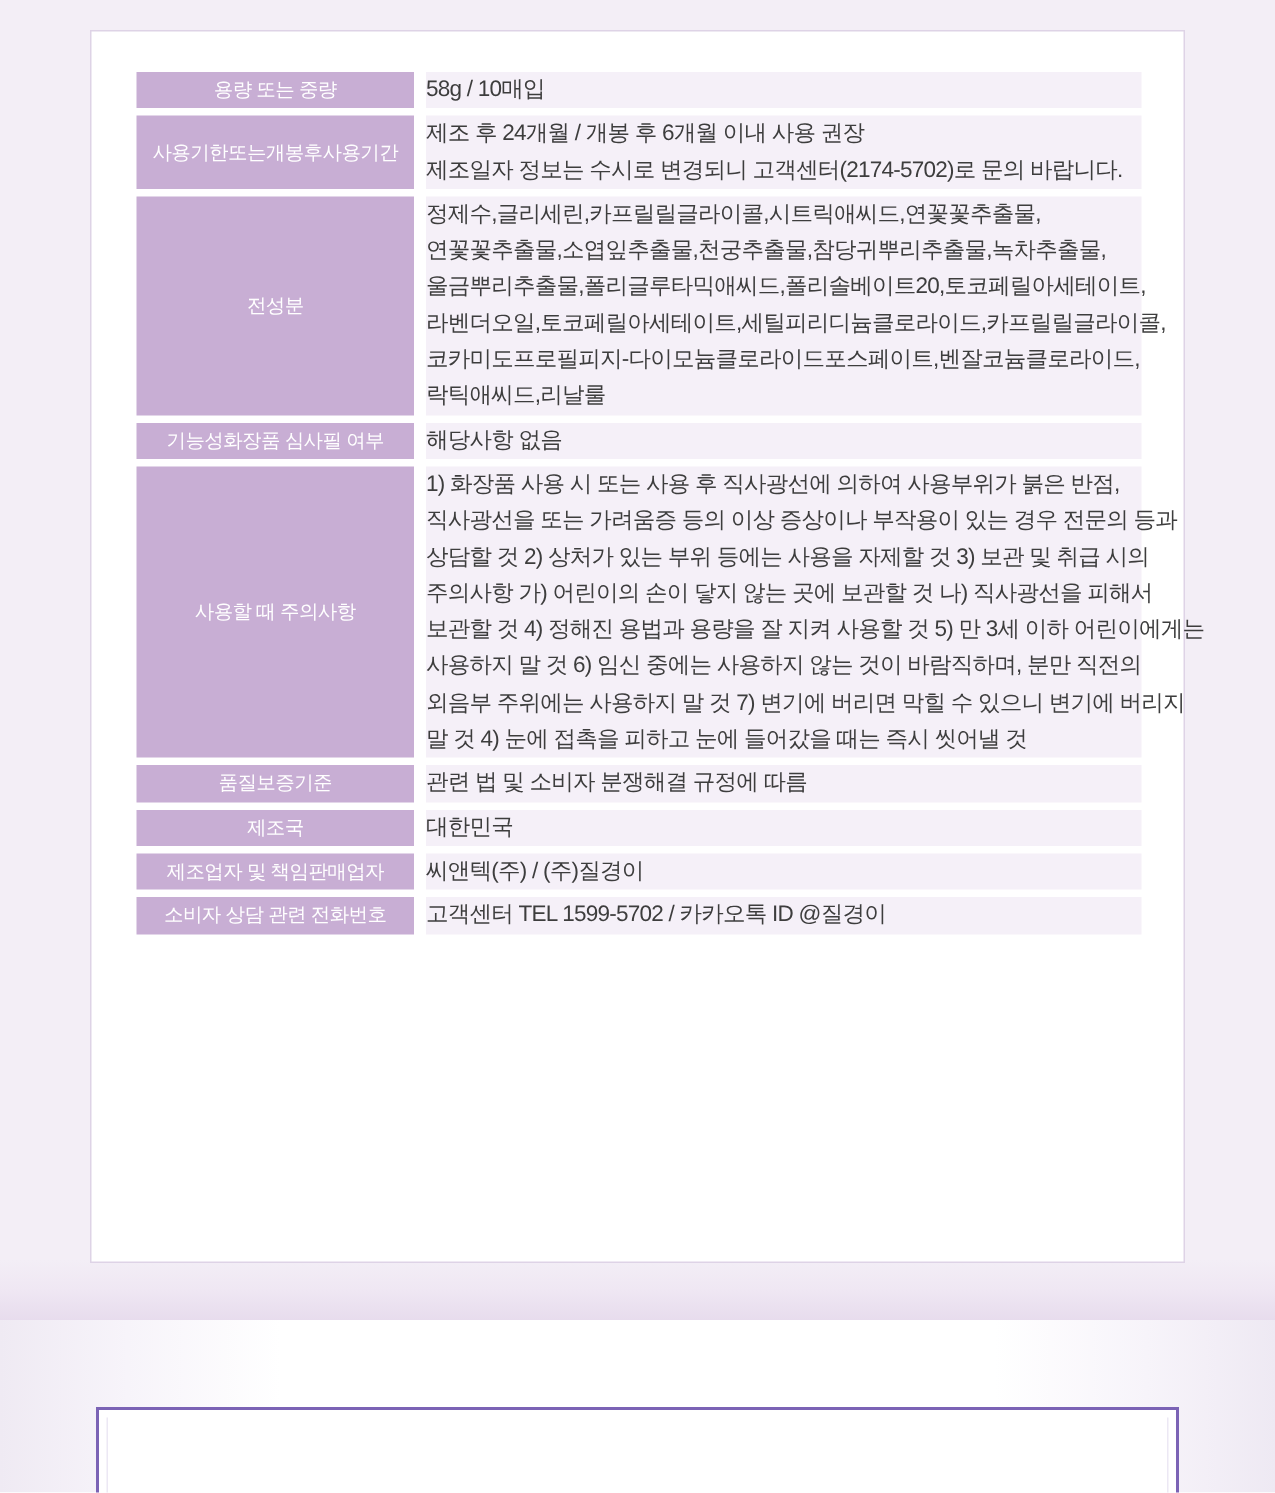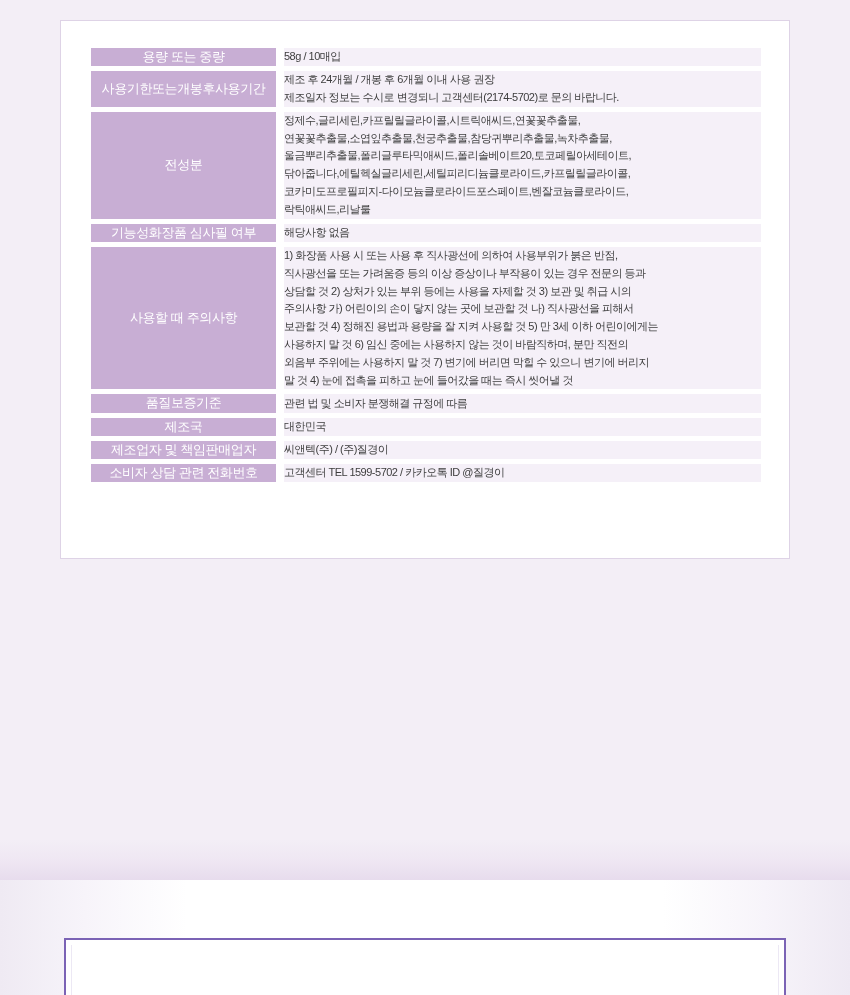--- a/index.html
+++ b/index.html
@@ -43,21 +43,21 @@
         #f7f4fa 90%,
         #eee9f3 100%);
   }
 
   
   #card {
     position: absolute;
     left: 60px;
     top: 20px;
     width: 730px;
-    height: 539px;
+    height: 822px;
     background: #ffffff;
     border: 1px solid #ded3e6;
     box-sizing: border-box;
   }
 
   table.spec {
     position: absolute;
     left: 30px;
     top: 22px;
     width: 670px;
@@ -80,21 +80,21 @@
     padding: 9px 4px;
     box-sizing: border-box;
   }
   td.gap {
     width: 8px;
     background: transparent;
   }
   td.value {
     background: #f5f0f8;
     color: #3d3d3d;
-    font-size: 11px;
+    font-size: 15px;
     line-height: 1.62;
     letter-spacing: -0.5px;
     padding: 9px 0 9px 14px;
     box-sizing: border-box;
   }
   td.value .ln {
     display: block;
     white-space: nowrap;
   }
 
@@ -145,21 +145,21 @@
               <span class="ln">제조일자 정보는 수시로 변경되니 고객센터(2174-5702)로 문의 바랍니다.</span>
             </td>
           </tr>
           <tr>
             <td class="label">전성분</td>
             <td class="gap"></td>
             <td class="value">
               <span class="ln">정제수,글리세린,카프릴릴글라이콜,시트릭애씨드,연꽃꽃추출물,</span>
               <span class="ln">연꽃꽃추출물,소엽잎추출물,천궁추출물,참당귀뿌리추출물,녹차추출물,</span>
               <span class="ln">울금뿌리추출물,폴리글루타믹애씨드,폴리솔베이트20,토코페릴아세테이트,</span>
-              <span class="ln">닦아줍니다,에틸헥실글리세린,세틸피리디늄클로라이드,카프릴릴글라이콜,</span>
+              <span class="ln">라벤더오일,토코페릴아세테이트,세틸피리디늄클로라이드,카프릴릴글라이콜,</span>
               <span class="ln">코카미도프로필피지-다이모늄클로라이드포스페이트,벤잘코늄클로라이드,</span>
               <span class="ln">락틱애씨드,리날룰</span>
             </td>
           </tr>
           <tr>
             <td class="label">기능성화장품 심사필 여부</td>
             <td class="gap"></td>
             <td class="value">
               <span class="ln">해당사항 없음</span>
             </td>

